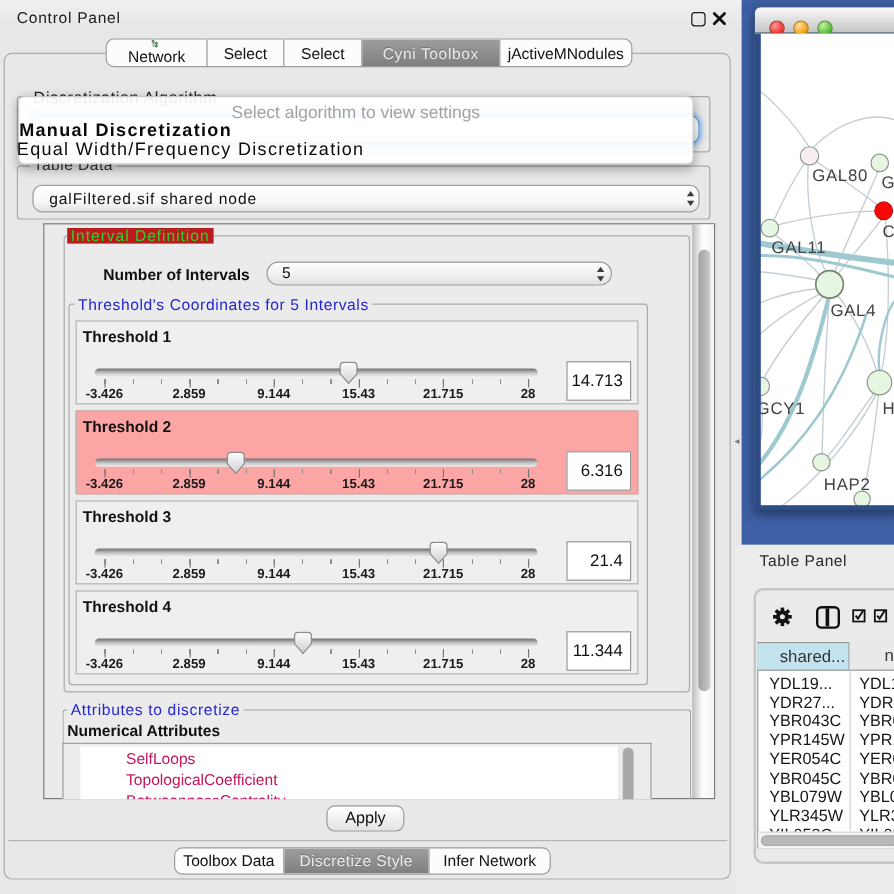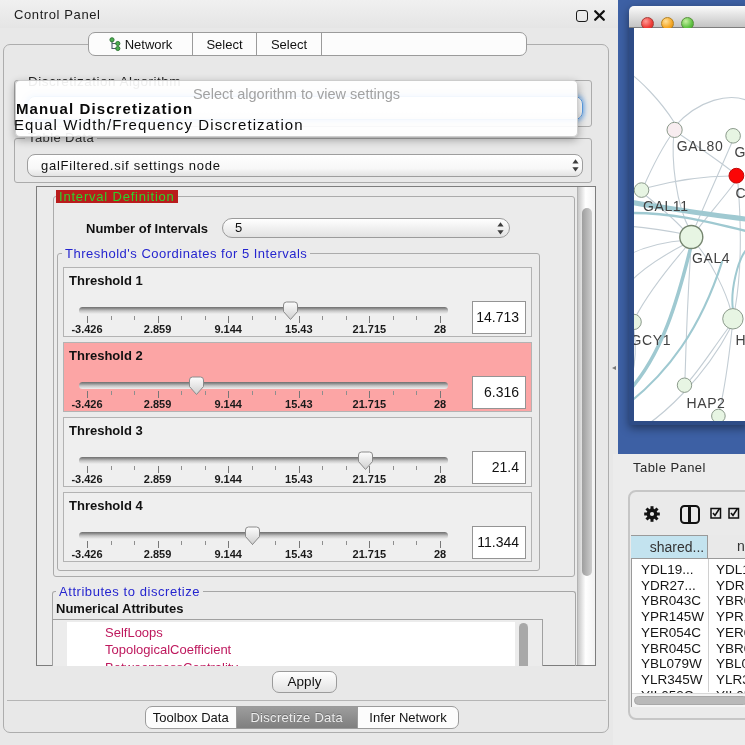--- a/index.html
+++ b/index.html
@@ -14,40 +14,42 @@
 <div class="a" style="left:0;top:0;width:620px;height:28px;background:linear-gradient(#f0f0f0,#e5e5e5);"></div>
 <div class="a" style="left:14px;top:7px;font-size:13px;letter-spacing:0.6px;color:#1c1c1c;">Control Panel</div>
 <div class="a" style="left:576px;top:10px;width:12px;height:12px;border:1.7px solid #1a1a1a;border-radius:3px;"></div>
 <svg class="a" style="left:593px;top:9px;" width="13" height="13" viewBox="0 0 13 13">
     <path d="M2.2 2.2 L10.8 10.8 M10.8 2.2 L2.2 10.8" stroke="#111" stroke-width="2.3" stroke-linecap="round"></path>
   </svg>
 
 <div class="a" style="left:3px;top:44px;width:606px;height:689px;border:1px solid #adadad;border-radius:7px;background:#e8e8e8;"></div>
 
 <div class="a" style="left:88px;top:32px;width:439px;height:24px;border:1px solid #9b9b9b;border-radius:7px;background:#fcfcfc;display:flex;overflow:hidden;font-size:13px;color:#111;">
-  <div style="width:104px;border-right:1px solid #9b9b9b;display:flex;align-items:center;justify-content:center;">
+  <div style="width:84px;border-right:1px solid #9b9b9b;display:flex;align-items:center;justify-content:center;flex-direction:column;">
     <svg width="12" height="15" viewBox="0 0 12 15" style="margin-right:4px;">
         <path d="M3 3 L3 12 M3 6.5 L8.5 6.5 M3 11.5 L8.5 11.5" stroke="#4a5a66" stroke-width="1.1" fill="none"></path>
         <circle cx="3" cy="2.8" r="2.1" fill="#4caf50" stroke="#2a7031" stroke-width="0.9"></circle>
         <circle cx="8.8" cy="6.5" r="2.1" fill="#4caf50" stroke="#2a7031" stroke-width="0.9"></circle>
         <circle cx="8.8" cy="11.5" r="2.1" fill="#4caf50" stroke="#2a7031" stroke-width="0.9"></circle>
       </svg>
     <span>Network</span>
     </div>
   <div style="width:64px;border-right:1px solid #9b9b9b;display:flex;align-items:center;justify-content:center;">Select</div>
   <div style="width:65px;border-right:1px solid #9b9b9b;display:flex;align-items:center;justify-content:center;">Select</div>
+  <div style="width:115px;border-right:1px solid #9b9b9b;display:flex;align-items:center;justify-content:center;background:linear-gradient(#9d9d9d,#7f7f7f);color:#ececec;letter-spacing:0.5px;text-shadow:0 -1px 0 rgba(0,0,0,0.25);">Cyni Toolbox</div>
+  <div style="flex:1;display:flex;align-items:center;justify-content:center;">jActiveMNodules</div>
 </div>
 
 <div class="a grp" style="left:14px;top:80px;width:578px;height:47px;"></div>
 <div class="a" style="left:28px;top:75px;font-size:13.5px;letter-spacing:0.5px;color:#222;line-height:13px;">Discretization Algorithm</div>
 <div class="a combo" style="left:27px;top:96px;width:556px;height:24px;border-color:#5b9ce1;box-shadow:0 0 4px 1.5px rgba(100,165,235,0.8);"></div>
 
 <div class="a grp" style="left:14px;top:138px;width:578px;height:45px;"></div>
 <div class="gtitle" style="left:25px;top:131px;letter-spacing:0.4px;">Table Data</div>
-<div class="a combo" style="left:27px;top:154px;width:556px;height:23px;font-size:13px;letter-spacing:0.74px;color:#111;line-height:21px;padding-left:13px;">galFiltered.sif settings node</div>
+<div class="a combo" style="left:27px;top:154px;width:556px;height:23px;font-size:13px;letter-spacing:0.74px;color:#111;line-height:21px;padding-left:13px;">galFiltered.sif shared node</div>
 <svg class="a" style="left:571.5px;top:158.5px;" width="7" height="13" viewBox="0 0 7 13">
     <path d="M3.5 0.2 L6.6 4.6 L0.4 4.6 Z" fill="#3c3c3c"></path>
     <path d="M0.4 8.2 L6.6 8.2 L3.5 12.6 Z" fill="#3c3c3c"></path>
   </svg>
 
 <div class="a" style="left:36px;top:186px;width:560px;height:480px;border:1px solid #7d7d7d;background:#ebebeb;"></div>
 
 <div class="a" style="left:577px;top:187px;width:18px;height:478px;background:linear-gradient(to right,#c6c6c6,#ffffff 45%,#f2f2f2);border-left:1px solid #b3b3b3;"></div>
 <div class="a" style="left:582px;top:208px;width:10px;height:368px;border-radius:5px;background:linear-gradient(to right,#9e9e9e,#cdcdcd);"></div>
 
@@ -179,21 +181,21 @@
   <div style="position:absolute;left:13.5px;top:1.5px;width:448px;height:50px;background:#fff;"></div>
   <div style="position:absolute;left:16px;top:4px;font-size:13px;color:#be185d;line-height:17.4px;margin-left:36px;">SelfLoops<br>TopologicalCoefficient<br>BetweennessCentrality</div>
   <div style="position:absolute;left:465.5px;top:2.5px;width:9.5px;height:50px;border-radius:5px 5px 0 0;background:#a8a8a8;"></div>
 </div>
 
 <div class="a" style="left:272px;top:671px;width:65px;height:22px;border:1px solid #9b9b9b;border-radius:7px;background:linear-gradient(#ffffff,#e3e3e3);font-size:13.5px;color:#111;text-align:center;line-height:20px;">Apply</div>
 
 <div class="a" style="left:7px;top:700px;width:599px;height:1px;background:#b5b5b5;"></div>
 <div class="a" style="left:145px;top:706px;width:314px;height:23px;border:1px solid #9b9b9b;border-radius:7px;background:#fcfcfc;display:flex;overflow:hidden;font-size:13px;color:#111;">
   <div style="width:90.5px;border-right:1px solid #9b9b9b;display:flex;align-items:center;justify-content:center;">Toolbox Data</div>
-  <div style="width:121.5px;border-right:1px solid #9b9b9b;display:flex;align-items:center;justify-content:center;background:linear-gradient(#9d9d9d,#7f7f7f);color:#ececec;letter-spacing:0.3px;text-shadow:0 -1px 0 rgba(0,0,0,0.25);">Discretize Data</div>
+  <div style="width:121.5px;border-right:1px solid #9b9b9b;display:flex;align-items:center;justify-content:center;background:linear-gradient(#9d9d9d,#7f7f7f);color:#ececec;letter-spacing:0.3px;text-shadow:0 -1px 0 rgba(0,0,0,0.25);">Discretize Style</div>
   <div style="flex:1;display:flex;align-items:center;justify-content:center;">Infer Network</div>
 </div>
 
 <div class="a" style="left:15px;top:80px;width:563px;height:57px;background:rgba(255,255,255,0.92);border-radius:5px;border:1px solid rgba(120,120,120,0.35);box-shadow:0 3px 9px rgba(0,0,0,0.33);"></div>
 <div class="a" style="left:15px;top:86px;width:563px;text-align:center;font-size:14.5px;color:#a2a2a2;">Select algorithm to view settings</div>
 <div class="a bold" style="left:16px;top:100px;font-size:15px;letter-spacing:1.1px;color:#0a0a0a;">Manual Discretization</div>
 <div class="a" style="left:14px;top:115.5px;font-size:15px;letter-spacing:1.1px;color:#0a0a0a;">Equal Width/Frequency Discretization</div>
 
 <div class="a" style="left:618px;top:0;width:127px;height:454px;background:#3d60a4;"></div>
 <span class="a" style="left:612px;top:363px;font-size:8px;color:#777;">◂</span>

